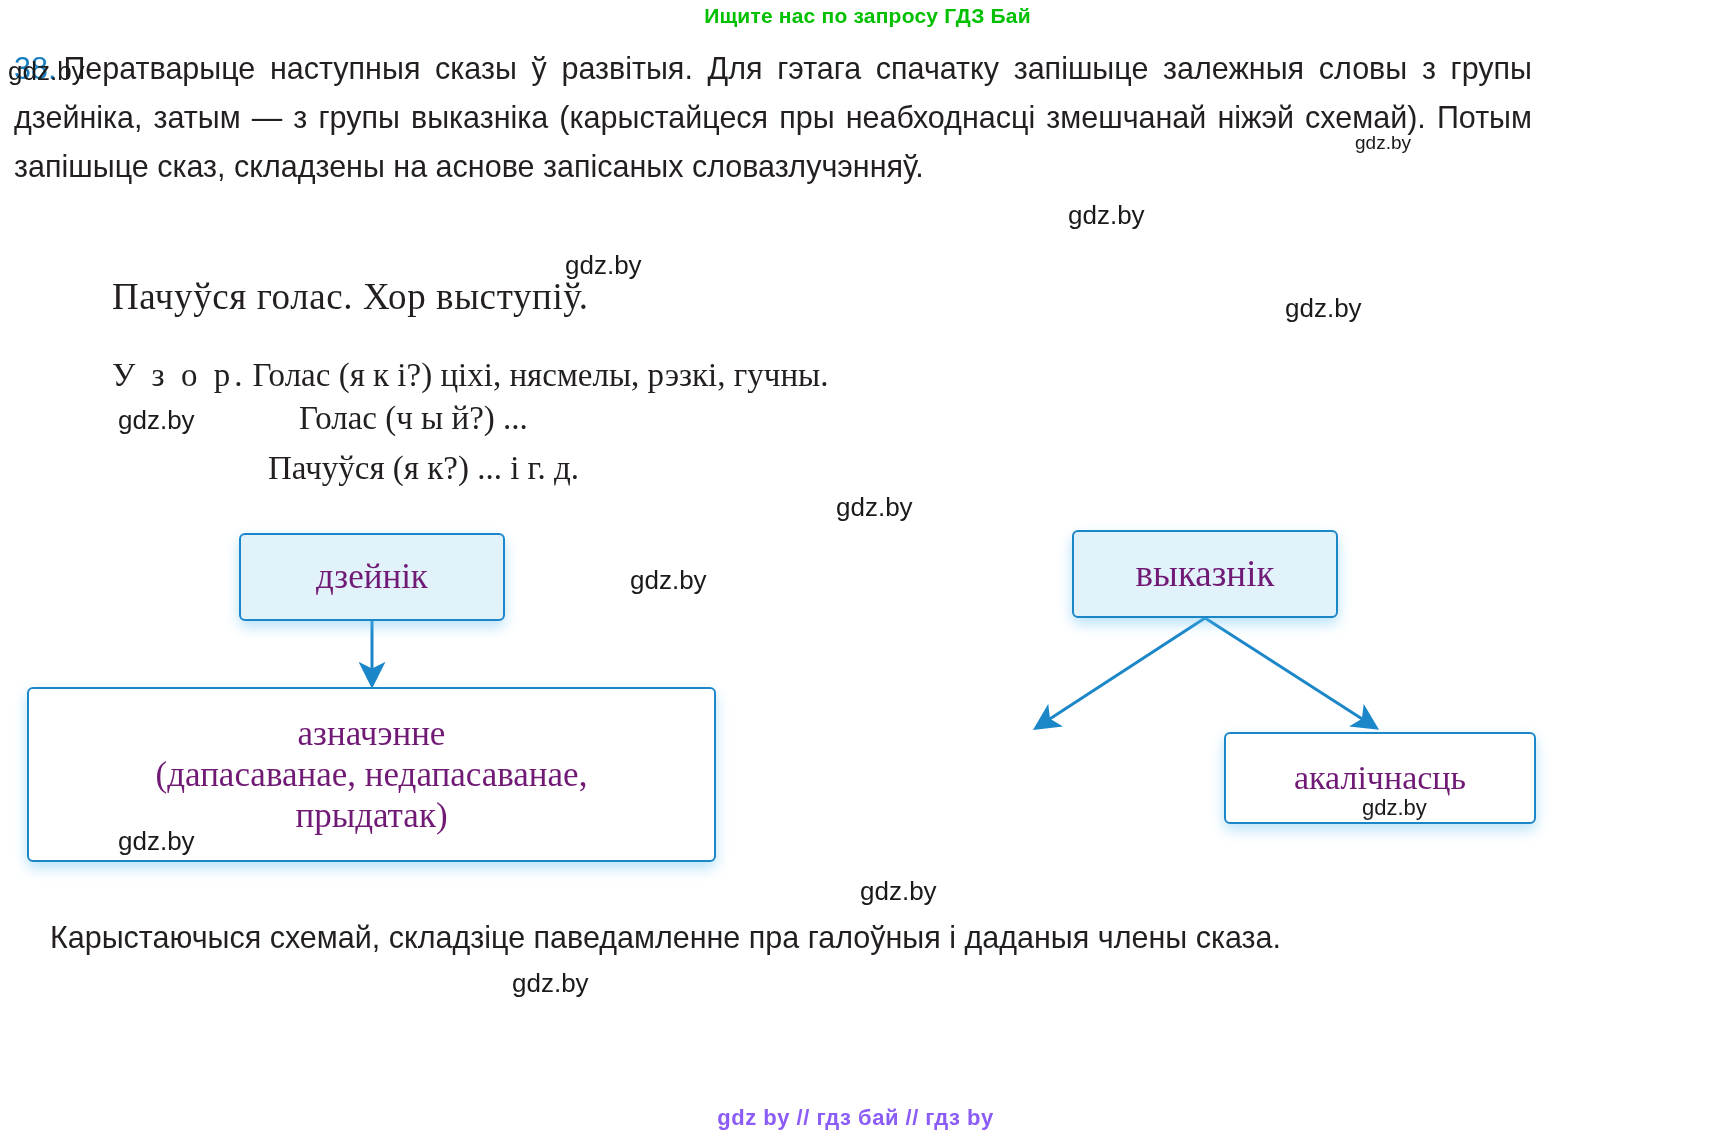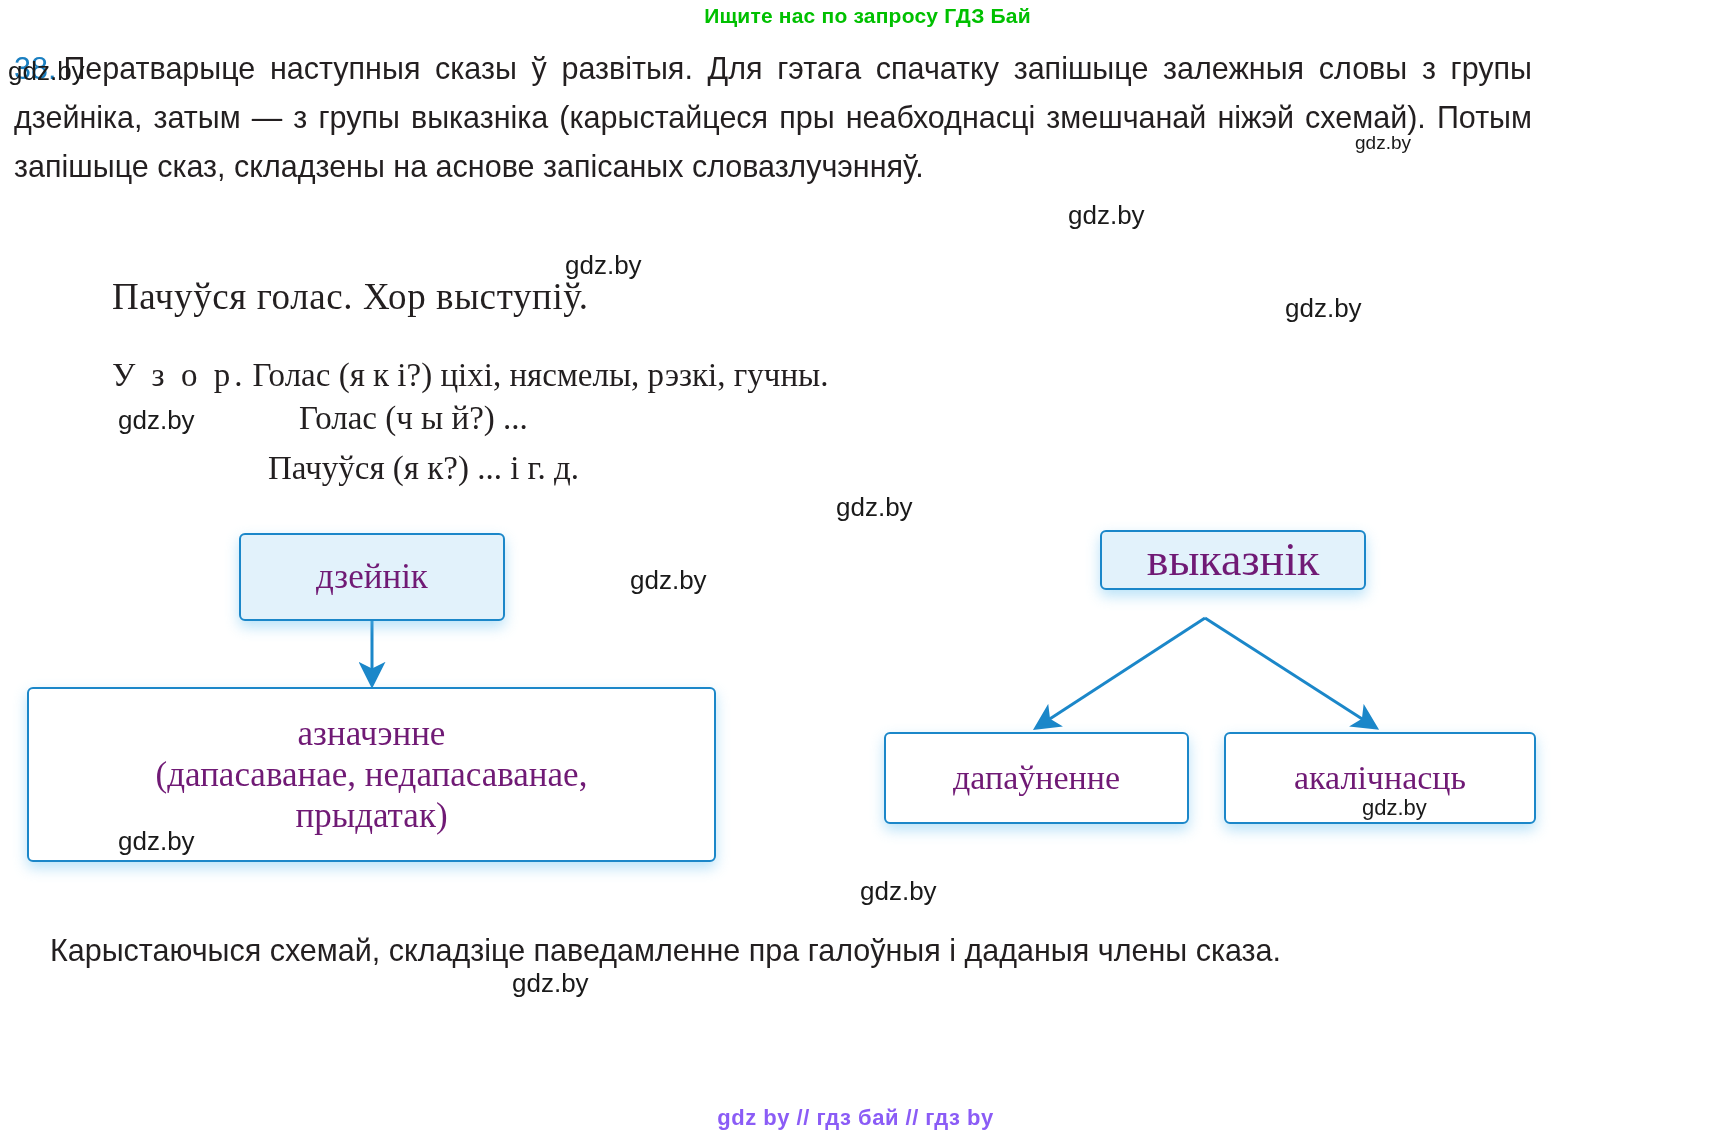--- a/index.html
+++ b/index.html
@@ -131,23 +131,22 @@
     font-size: 35px;
   }
   #node-aznachenne {
     left: 27px; top: 187px;
     width: 689px; height: 175px;
     font-size: 35px;
     padding: 0 10px;
   }
   #node-vykaznik {
     left: 1072px; top: 30px;
-    width: 266px; height: 60px;
-    font-size: 46px;
-    margin-left: 28px;
+    width: 266px; height: 88px;
+    font-size: 37px;
   }
   #node-dapaunenne {
     left: 884px; top: 232px;
     width: 305px; height: 92px;
     font-size: 34px;
   }
   #node-akalichnasc {
     left: 1224px; top: 232px;
     width: 312px; height: 92px;
     font-size: 34px;
@@ -165,21 +164,20 @@
     position: absolute;
     left: 14px;
     top: 913px;
     width: 1518px;
     font-family: "Liberation Sans", sans-serif;
     font-size: 30.5px;
     line-height: 49px;
     color: #231f20;
     text-align: justify;
     text-justify: inter-word;
-    margin-top: 13px;
   }
   .closing .indent { display: inline-block; width: 36px; }
 
   
   .footer {
     position: absolute;
     top: 1105px;
     left: 0;
     width: 1711px;
     text-align: center;
@@ -232,23 +230,20 @@
       <span>азначэнне</span><br>
       <span>(дапасаванае, недапасаванае,</span><br>
       <span>прыдатак)</span>
     </span>
   </div>
 
   <div class="dnode filled" id="node-vykaznik">
     <span class="txt">выказнік</span>
   </div>
 
-  <div class="dnode" id="node-dapaunenne">
-    <span class="txt">дапаўненне</span>
-  </div>
 
   <div class="dnode" id="node-akalichnasc">
     <span class="txt">акалічнасць</span>
   </div>
 
 </div>
 
 <div class="closing">
   <span class="indent"></span><span>Карыстаючыся схемай, складзіце паведамленне пра галоўныя і даданыя члены сказа.</span>
 </div>

